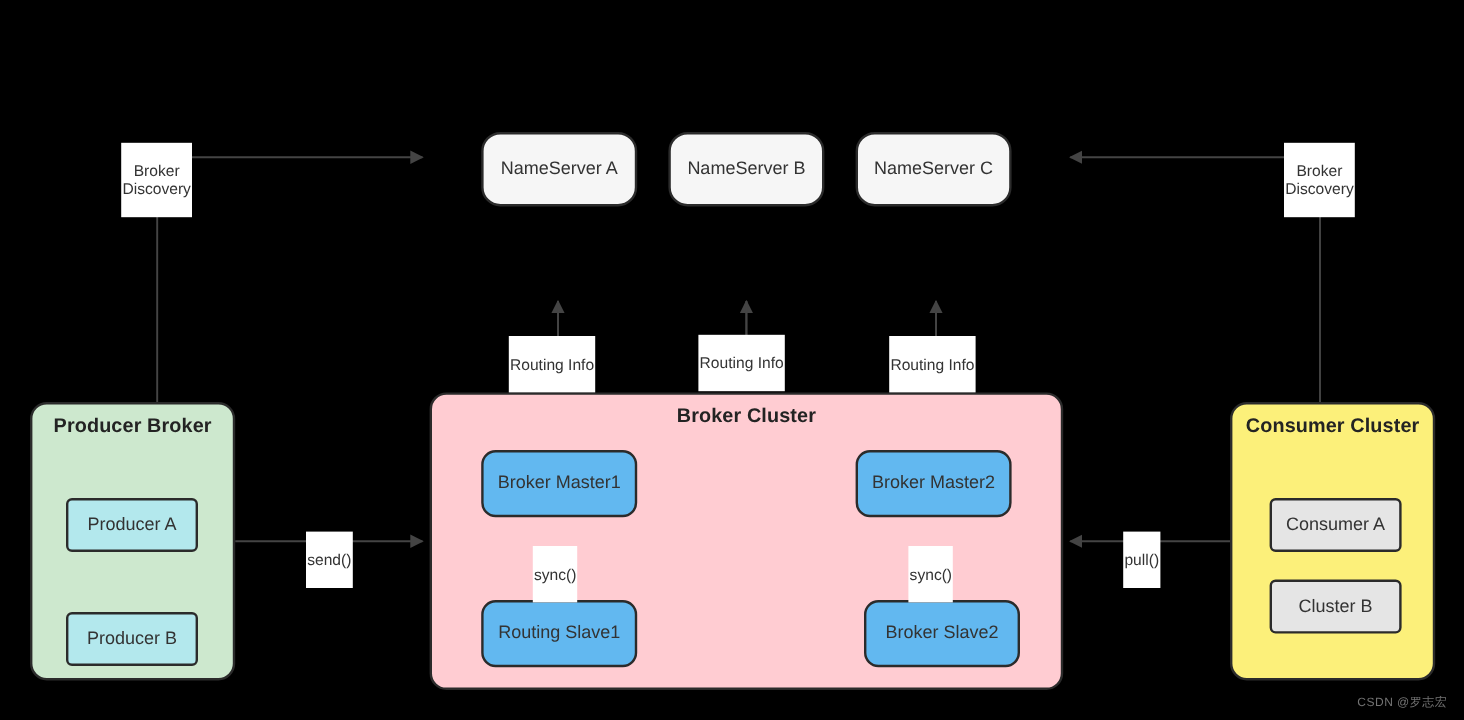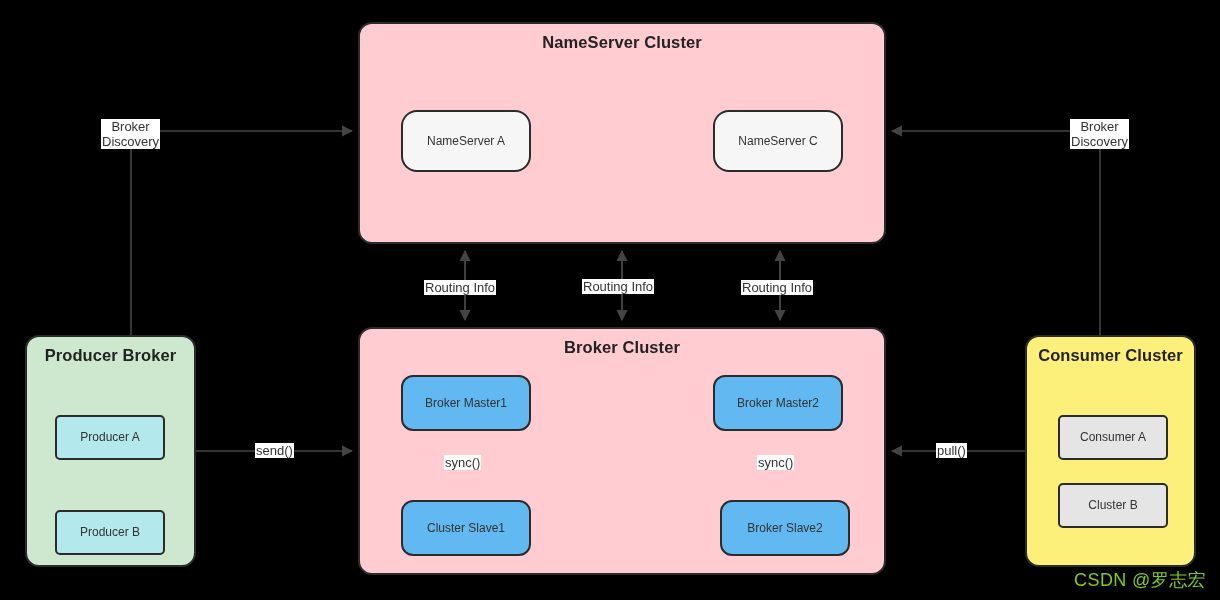--- a/index.html
+++ b/index.html
@@ -71,21 +71,21 @@
   }
 
   
   .node {
     position: absolute;
     box-sizing: border-box;
     display: flex;
     align-items: center;
     justify-content: center;
     border: 2px solid #2b2b2b;
-    font-size: 12px;
+    font-size: 15px;
     color: #333333;
     text-align: center;
     line-height: 1.2;
   }
   .node.ns {
     background: #F6F6F6;
     border-radius: 16px;
     width: 130px; height: 62px;
     top: 110px;
   }
@@ -119,40 +119,40 @@
   #consumer-a { left: 1058px; top: 415px; }
   #consumer-b { left: 1058px; top: 483px; }
 
   
   .edge-label {
     position: absolute;
     background: #FFFFFF;
     color: #333333;
     font-size: 13px;
     line-height: 15px;
-    padding: 0 1px;
+    padding: 16px 1px;
     white-space: pre;
     text-align: center;
   }
 
   #label-routing-1 { left: 424px; top: 280px; }
   #label-routing-2 { left: 582px; top: 279px; }
   #label-routing-3 { left: 741px; top: 280px; }
   #label-send      { left: 255px; top: 443px; }
   #label-pull      { left: 936px; top: 443px; }
   #label-discovery-left  { left: 101px; top: 119px; text-align: center; }
   #label-discovery-right { left: 1070px; top: 119px; text-align: center; }
 
   
   #watermark {
     position: absolute;
     right: 14px;
     bottom: 8px;
-    color: #84cc16;
-    font-size: 18px;
+    color: #737373;
+    font-size: 10px;
     letter-spacing: .4px;
     margin-top: 16px;
   }
 </style>
 </head>
 <body>
 
 <div id="stage">
 
   <svg class="edges" viewBox="0 0 1220 600" xmlns="http://www.w3.org/2000/svg">
@@ -193,31 +193,29 @@
 
     <g>
       <path d="M 466 431 L 466 496" stroke="#2b2b2b" stroke-width="1.8" fill="none" marker-end="url(#arrow)"></path>
     </g>
 
     <g>
       <path d="M 778 431 L 778 496" stroke="#2b2b2b" stroke-width="1.8" fill="none" marker-end="url(#arrow)"></path>
     </g>
   </svg>
 
-  <div class="cluster" id="nameserver-cluster">
-    <div class="cluster-title">NameServer Cluster</div>
-  </div>
   <div class="node ns" id="ns-a">NameServer A</div>
+  <div class="node ns" id="ns-b">NameServer B</div>
   <div class="node ns" id="ns-c">NameServer C</div>
 
   <div class="cluster" id="broker-cluster">
     <div class="cluster-title">Broker Cluster</div>
   </div>
   <div class="node broker" id="broker-master-1">Broker Master1</div>
-  <div class="node broker" id="broker-slave-1">Cluster Slave1</div>
+  <div class="node broker" id="broker-slave-1">Routing Slave1</div>
   <div class="node broker" id="broker-master-2">Broker Master2</div>
   <div class="node broker" id="broker-slave-2">Broker Slave2</div>
 
   <div class="cluster" id="producer-cluster">
     <div class="cluster-title">Producer Broker</div>
   </div>
   <div class="node producer" id="producer-a">Producer A</div>
   <div class="node producer" id="producer-b">Producer B</div>
 
   <div class="cluster" id="consumer-cluster">

